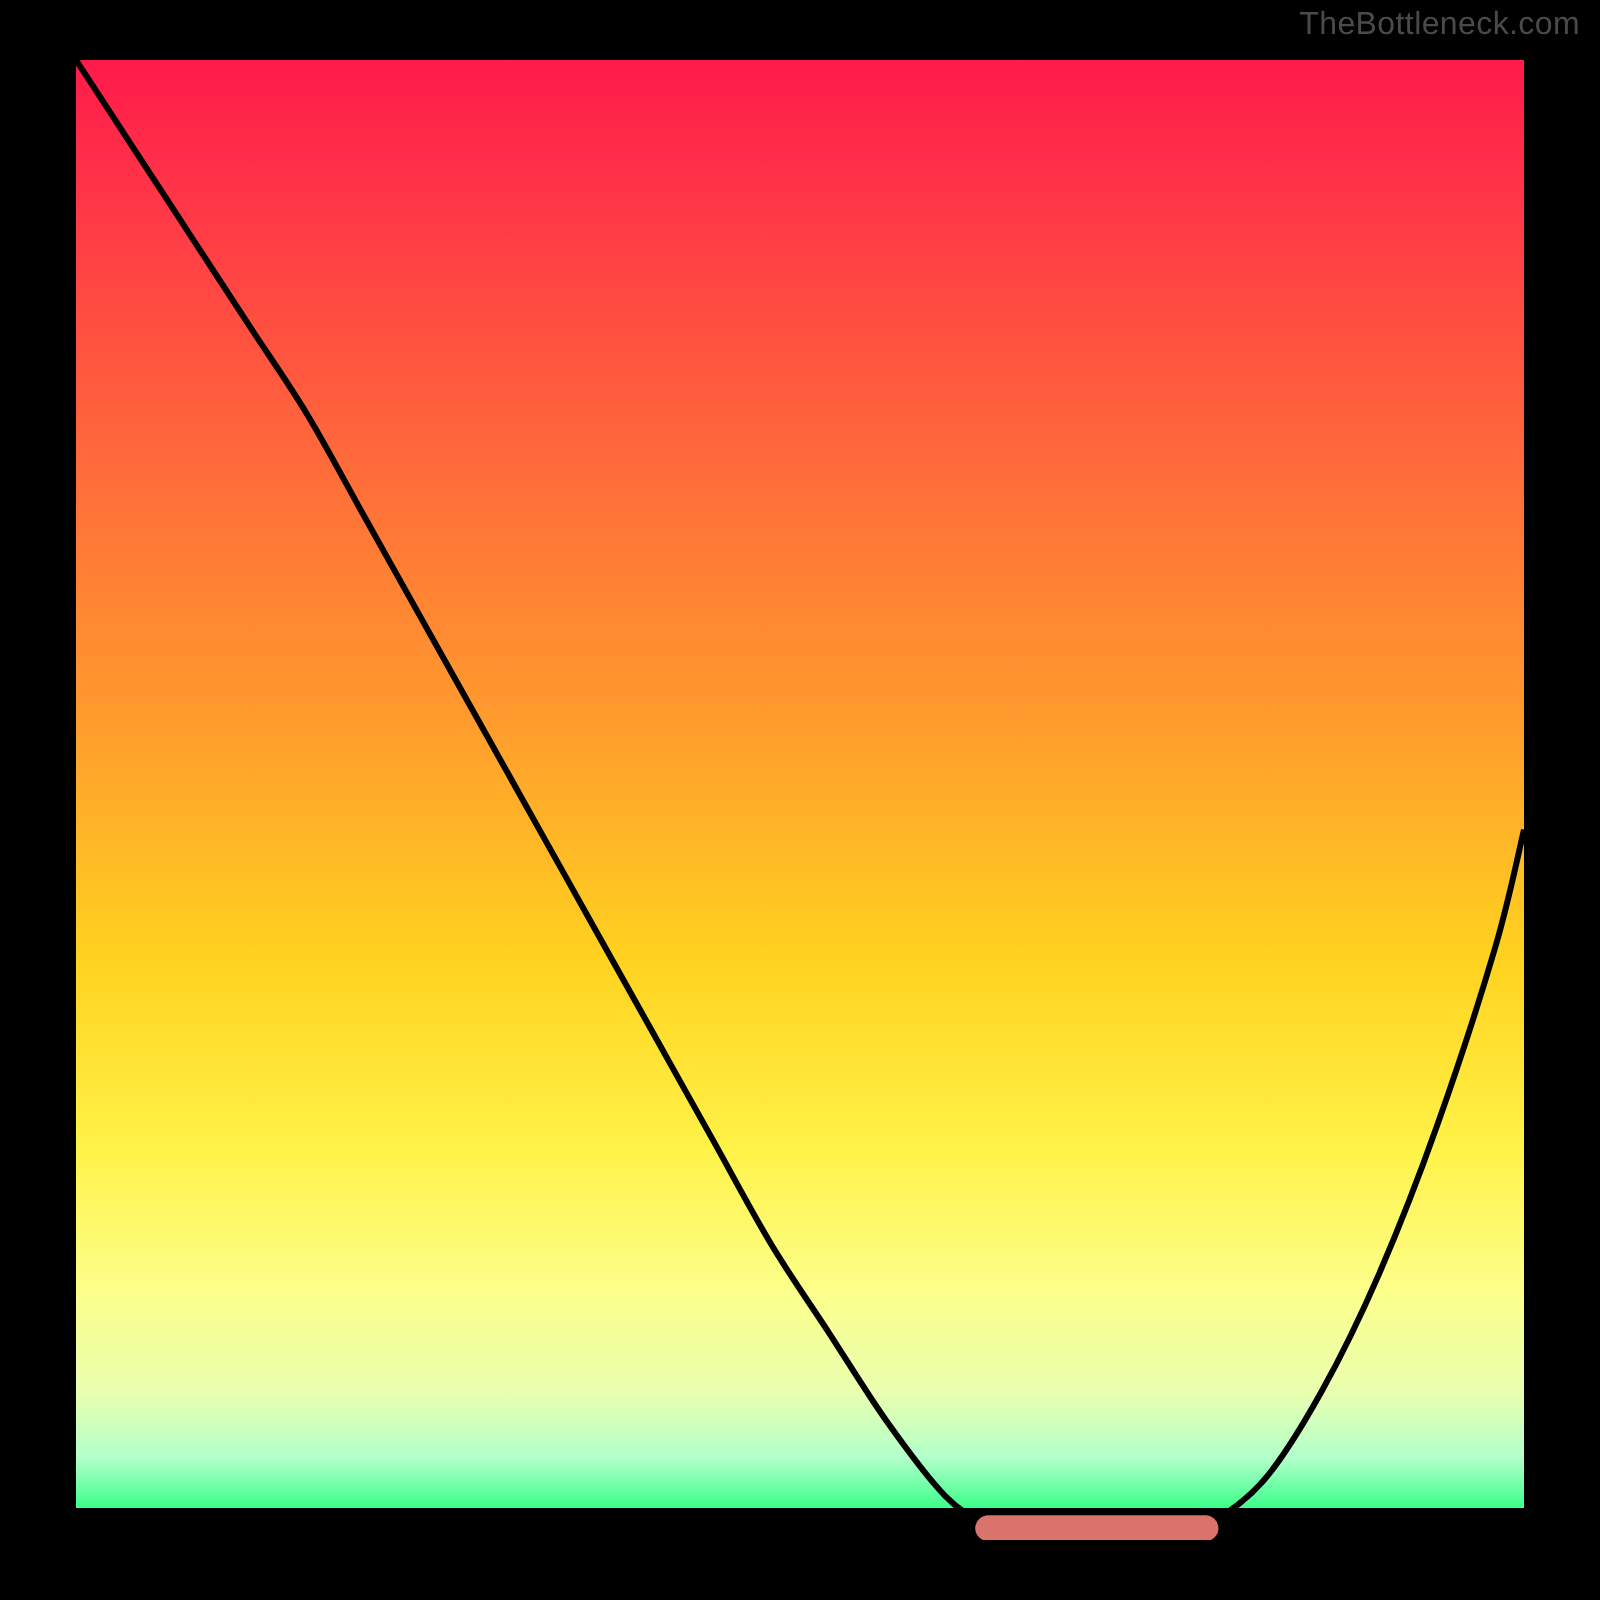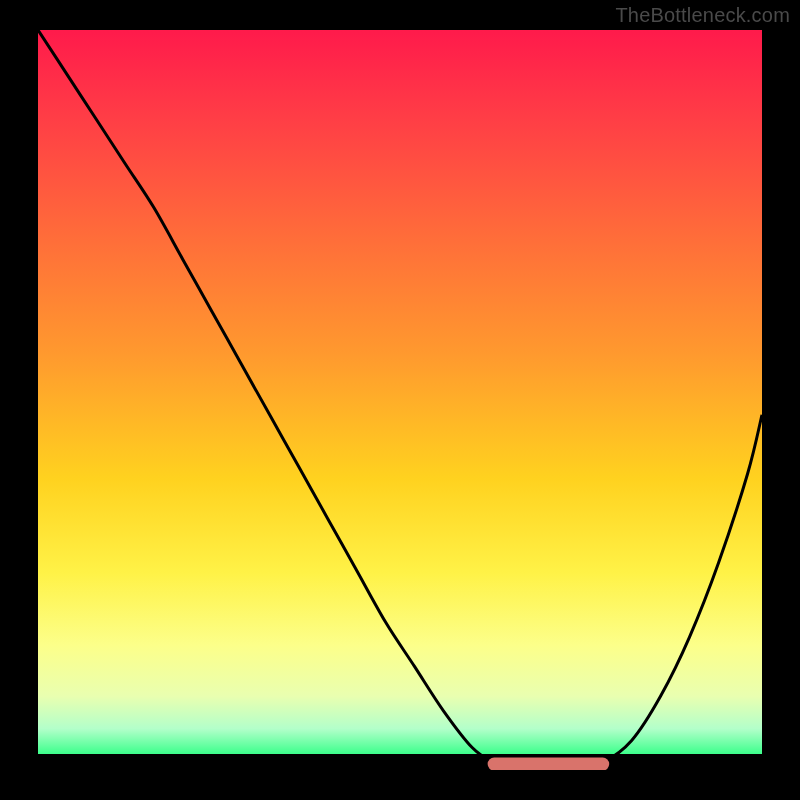--- a/index.html
+++ b/index.html
@@ -15,21 +15,21 @@
     position: relative;
     width: 800px;
     height: 800px;
     background: #000;
   }
   .watermark {
     position: absolute;
     top: 4px;
     right: 10px;
     color: #4a4a4a;
-    font-size: 20px;
+    font-size: 16px;
     font-weight: 500;
     letter-spacing: 0.2px;
     z-index: 10;
   }
   .plot-area {
     position: absolute;
     left: 38px;
     top: 30px;
     width: 724px;
     height: 740px;

